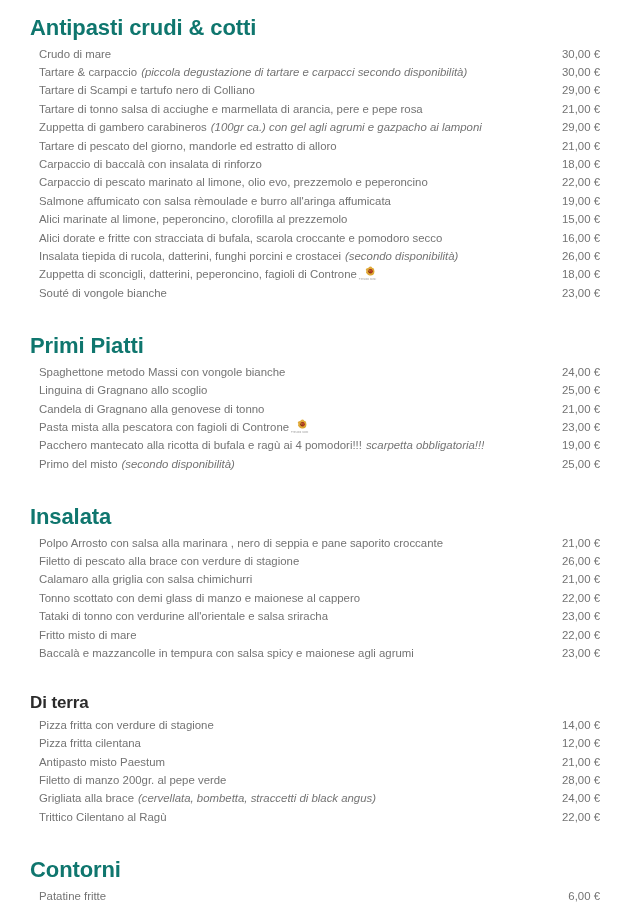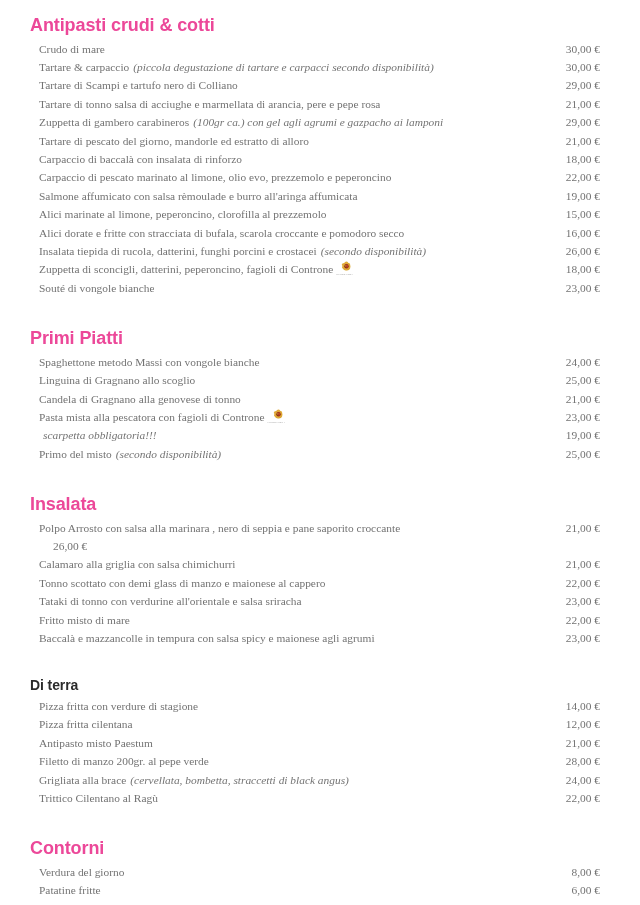--- a/index.html
+++ b/index.html
@@ -21,38 +21,37 @@
     padding: 14px 40px 0 30px;
     background: #ffffff;
   }
   .section {
     margin: 0;
   }
   .section + .section {
     margin-top: 30px;
   }
   .section-heading {
-    font-size: 18px;
+    font-size: 22px;
     font-weight: 600;
-    color: #ec4899;
+    color: #0f766e;
     letter-spacing: -0.1px;
     margin: 0 0 3px 0;
     line-height: 1.25;
   }
   .section-heading.sub {
-    font-size: 14px;
+    font-size: 17px;
     font-weight: 700;
     color: #2b2b2b;
     margin-bottom: 2px;
   }
   .items {
     list-style: none;
     margin: 0;
     padding: 0 0 0 9px;
-    font-family: Liberation Serif, serif;
   }
   .item {
     display: flex;
     align-items: baseline;
     justify-content: space-between;
     font-size: 11.4px;
     line-height: 18.4px;
     color: #737373;
     white-space: nowrap;
   }
@@ -237,20 +236,21 @@
                   <path d="M12 8.4c1.9 0 3.2 1.5 3.2 3.2 0 1.8-1.4 3.2-3.2 3.2-.5 0-.9-.1-1.3-.3 1.3-.2 2.3-1.3 2.3-2.7 0-1.5-1.2-2.7-2.7-2.7-.6 0-1.1.2-1.5.5.6-.8 1.6-1.2 3.2-1.2z" fill="#c0392b"></path>
                   <circle cx="10.9" cy="10.9" r="1.1" fill="#f2c14e"></circle>
                 </svg>
                 <span class="badge-caption">Presidio Slow Food</span>
               </span>
             </span>
             <span class="item-price">23,00 €</span>
           </li>
           <li class="item">
             <span class="item-name">
+              <span class="main">Pacchero mantecato alla ricotta di bufala e ragù ai 4 pomodori!!!</span>
               <span class="note">scarpetta obbligatoria!!!</span>
             </span>
             <span class="item-price">19,00 €</span>
           </li>
           <li class="item">
             <span class="item-name">
               <span class="main">Primo del misto</span>
               <span class="note">(secondo disponibilità)</span>
             </span>
             <span class="item-price">25,00 €</span>
@@ -260,20 +260,23 @@
       <div class="section">
         <div class="section-heading">Insalata</div>
         <ul class="items">
           <li class="item">
             <span class="item-name">
               <span class="main">Polpo Arrosto con salsa alla marinara , nero di seppia e pane saporito croccante</span>
             </span>
             <span class="item-price">21,00 €</span>
           </li>
           <li class="item">
+            <span class="item-name">
+              <span class="main">Filetto di pescato alla brace con verdure di stagione</span>
+            </span>
             <span class="item-price">26,00 €</span>
           </li>
           <li class="item">
             <span class="item-name">
               <span class="main">Calamaro alla griglia con salsa chimichurri</span>
             </span>
             <span class="item-price">21,00 €</span>
           </li>
           <li class="item">
             <span class="item-name">
@@ -339,26 +342,20 @@
             <span class="item-name">
               <span class="main">Trittico Cilentano al Ragù</span>
             </span>
             <span class="item-price">22,00 €</span>
           </li>
         </ul>
       </div>
       <div class="section">
         <div class="section-heading">Contorni</div>
         <ul class="items">
-          <li class="item">
-            <span class="item-name">
-              <span class="main">Verdura del giorno</span>
-            </span>
-            <span class="item-price">8,00 €</span>
-          </li>
           <li class="item">
             <span class="item-name">
               <span class="main">Patatine fritte</span>
             </span>
             <span class="item-price">6,00 €</span>
           </li>
           <li class="item">
             <span class="item-name">
               <span class="main">Insalata</span>
             </span>

